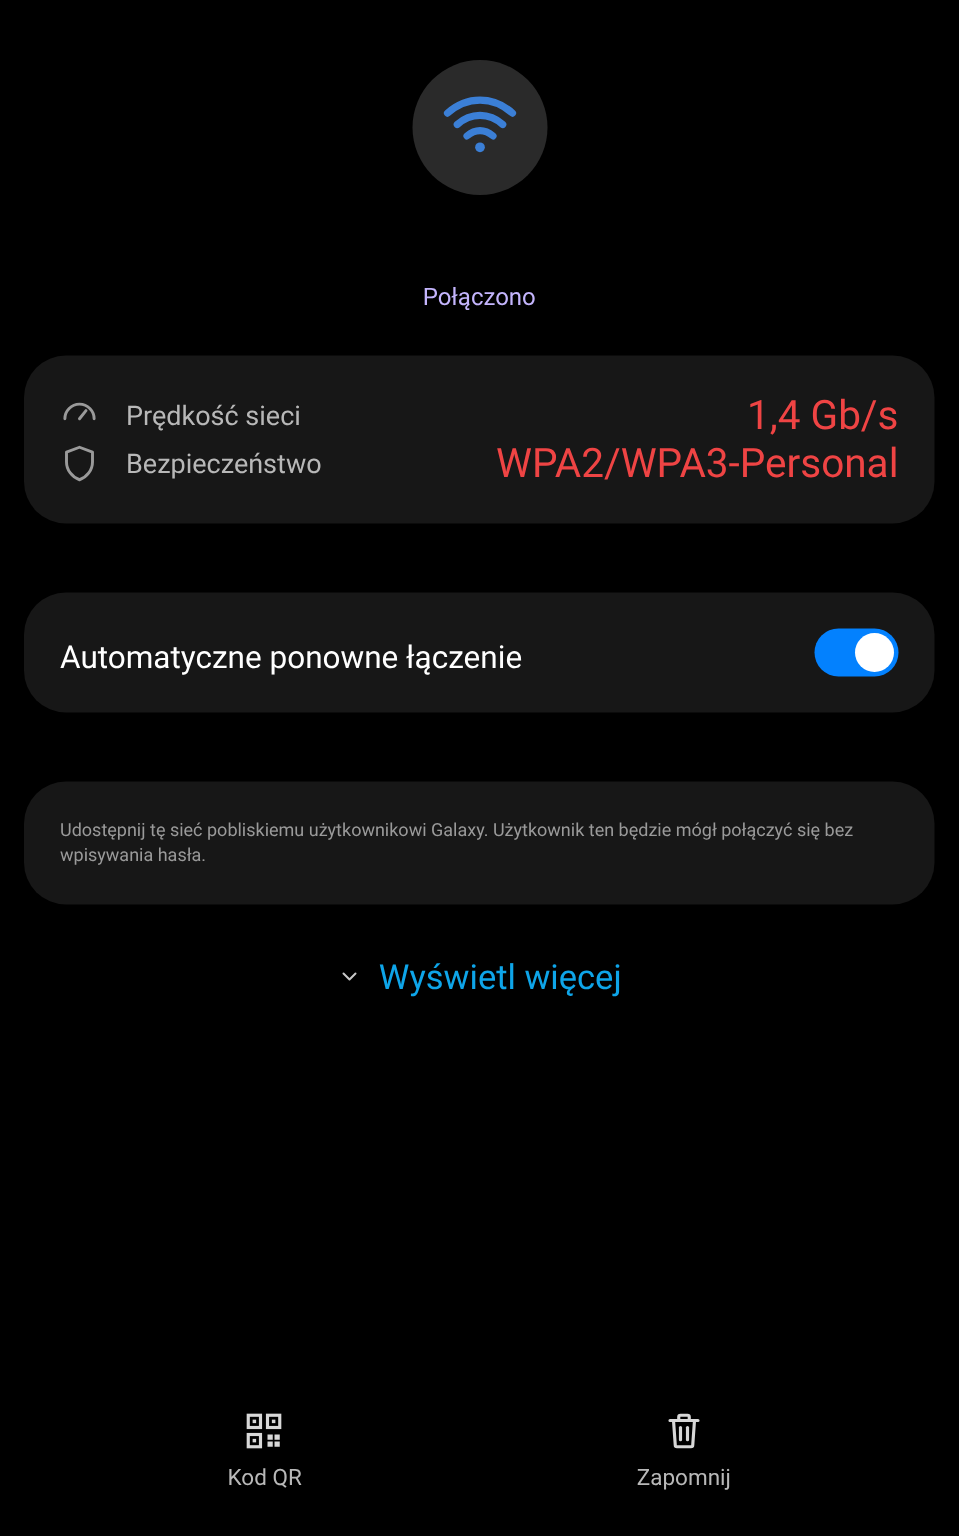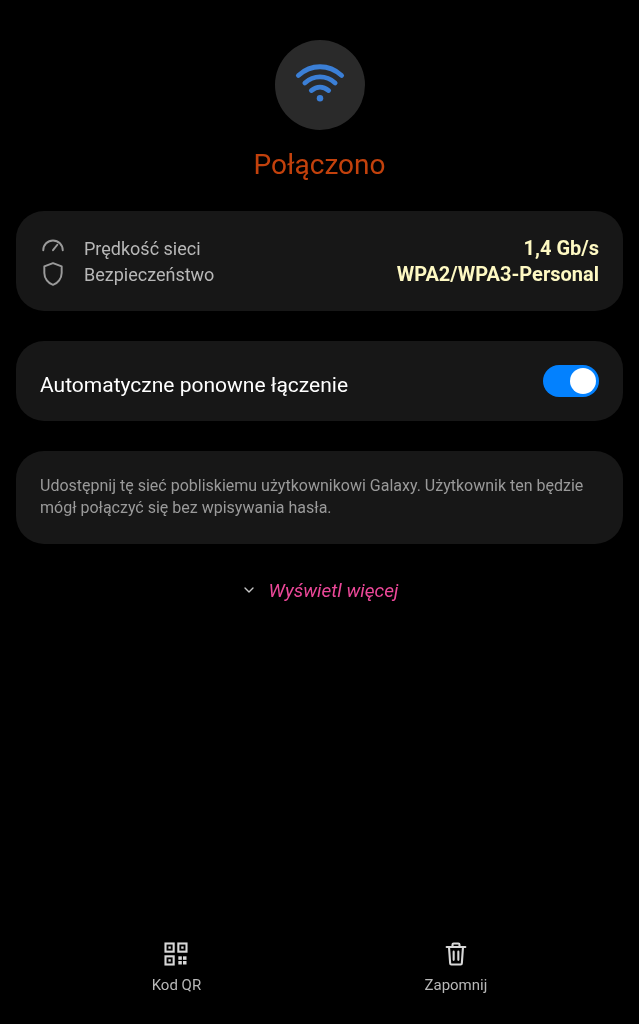--- a/index.html
+++ b/index.html
@@ -28,28 +28,29 @@
       width: 90px;
       height: 90px;
       border-radius: 50%;
       background: #2a2a2a;
       display: flex;
       align-items: center;
       justify-content: center;
       margin-bottom: 18px;
     }
     .status-text {
-      font-size: 28px;
-      color: #c2410c;
+      font-size: 16px;
+      color: #c4b5fd;
+      margin-top: 40px;
     }
     .content-cards {
       padding: 0 16px;
       display: flex;
       flex-direction: column;
-      gap: 30px;
+      gap: 46px;
     }
     .card {
       background: #171717;
       border-radius: 28px;
       padding: 24px 24px;
     }
     .info-row {
       display: flex;
       align-items: center;
       justify-content: space-between;
@@ -67,23 +68,23 @@
       display: flex;
       align-items: center;
       justify-content: center;
       color: #9a9a9a;
     }
     .info-label {
       font-size: 18px;
       color: #b8b8b8;
     }
     .info-value {
-      font-size: 20px;
-      color: #fef9c3;
-      font-weight: 700;
+      font-size: 27px;
+      color: #ef4444;
+      font-weight: 400;
     }
     .toggle-row {
       display: flex;
       align-items: flex-end;
       justify-content: space-between;
     }
     .toggle-label {
       font-size: 21px;
       color: #ffffff;
     }
@@ -103,36 +104,35 @@
       position: absolute;
       right: 3px;
       top: 3px;
     }
     .quick-share-title {
       font-size: 21px;
       color: #ffffff;
       margin-bottom: 8px;
     }
     .quick-share-desc {
-      font-size: 16px;
+      font-size: 12px;
       color: #9a9a9a;
       line-height: 1.4;
     }
     .show-more {
       display: flex;
       align-items: center;
       justify-content: center;
       gap: 12px;
       margin-top: 35px;
       cursor: pointer;
     }
     .show-more-text {
-      font-size: 19px;
-      color: #ec4899;
-      font-style: italic;
+      font-size: 23px;
+      color: #0ea5e9;
     }
     .chevron-down {
       display: flex;
       align-items: center;
       justify-content: center;
       color: #c8c8c8;
     }
     .bottom-actions {
       margin-top: auto;
       display: flex;

